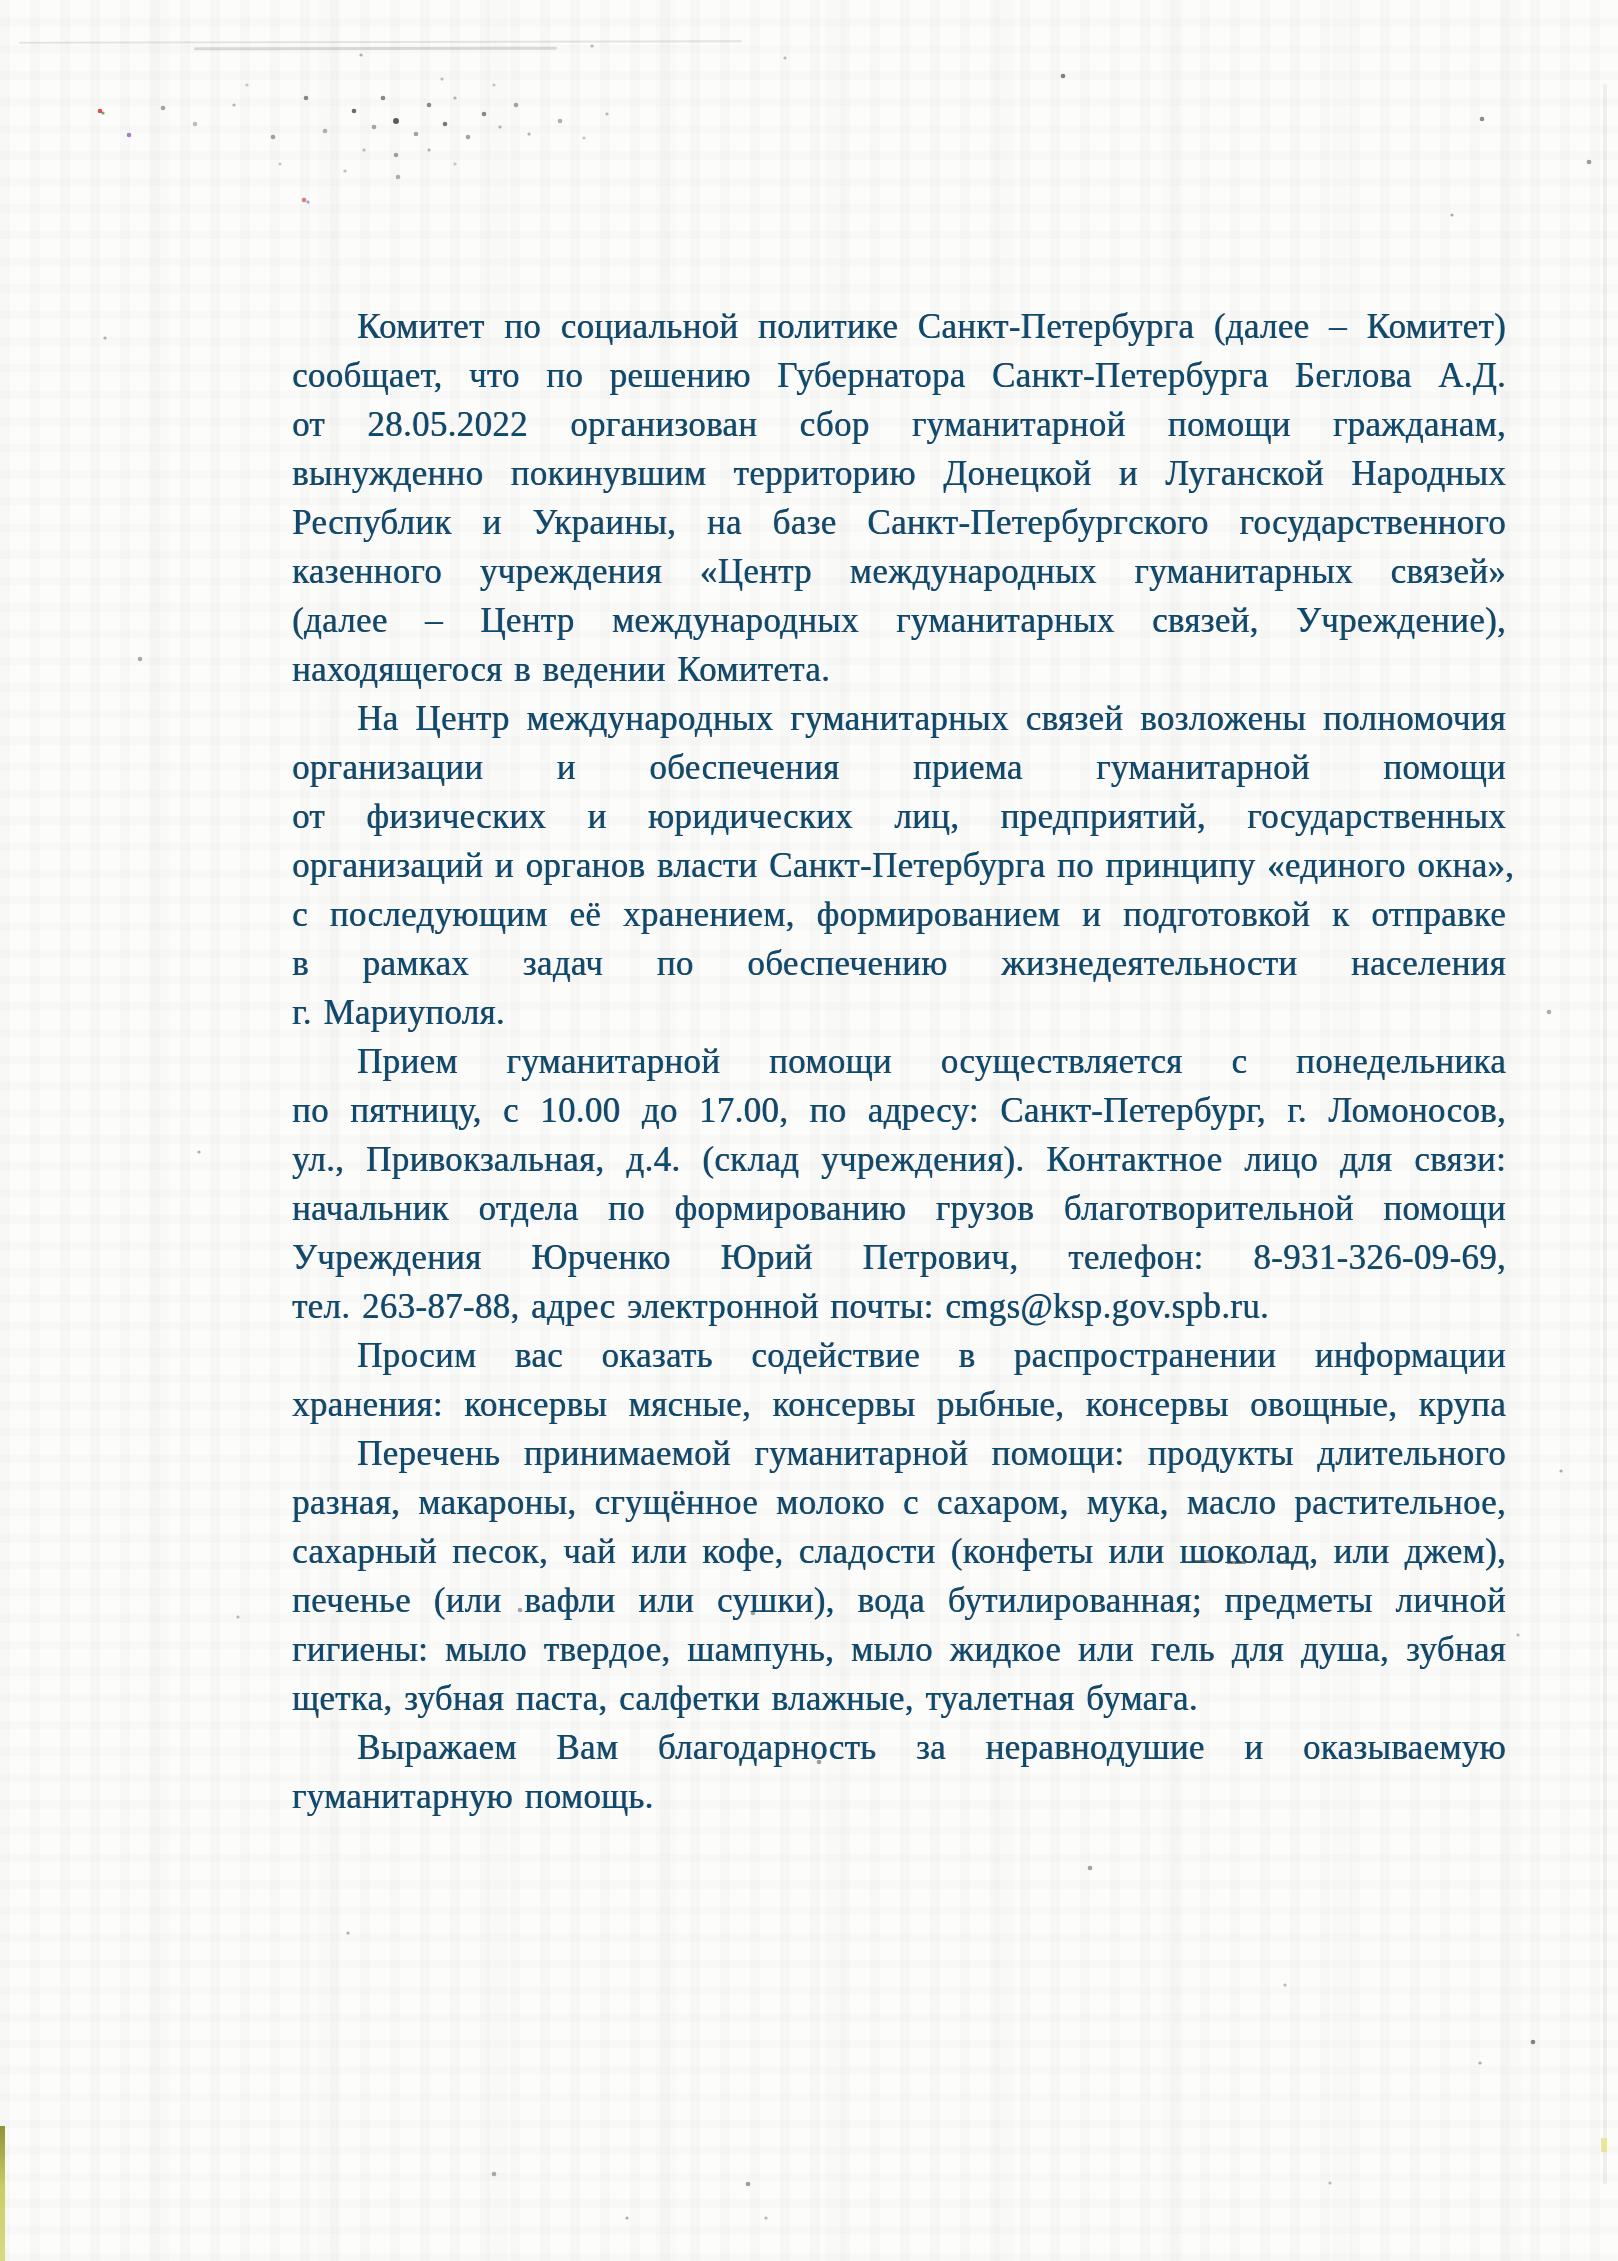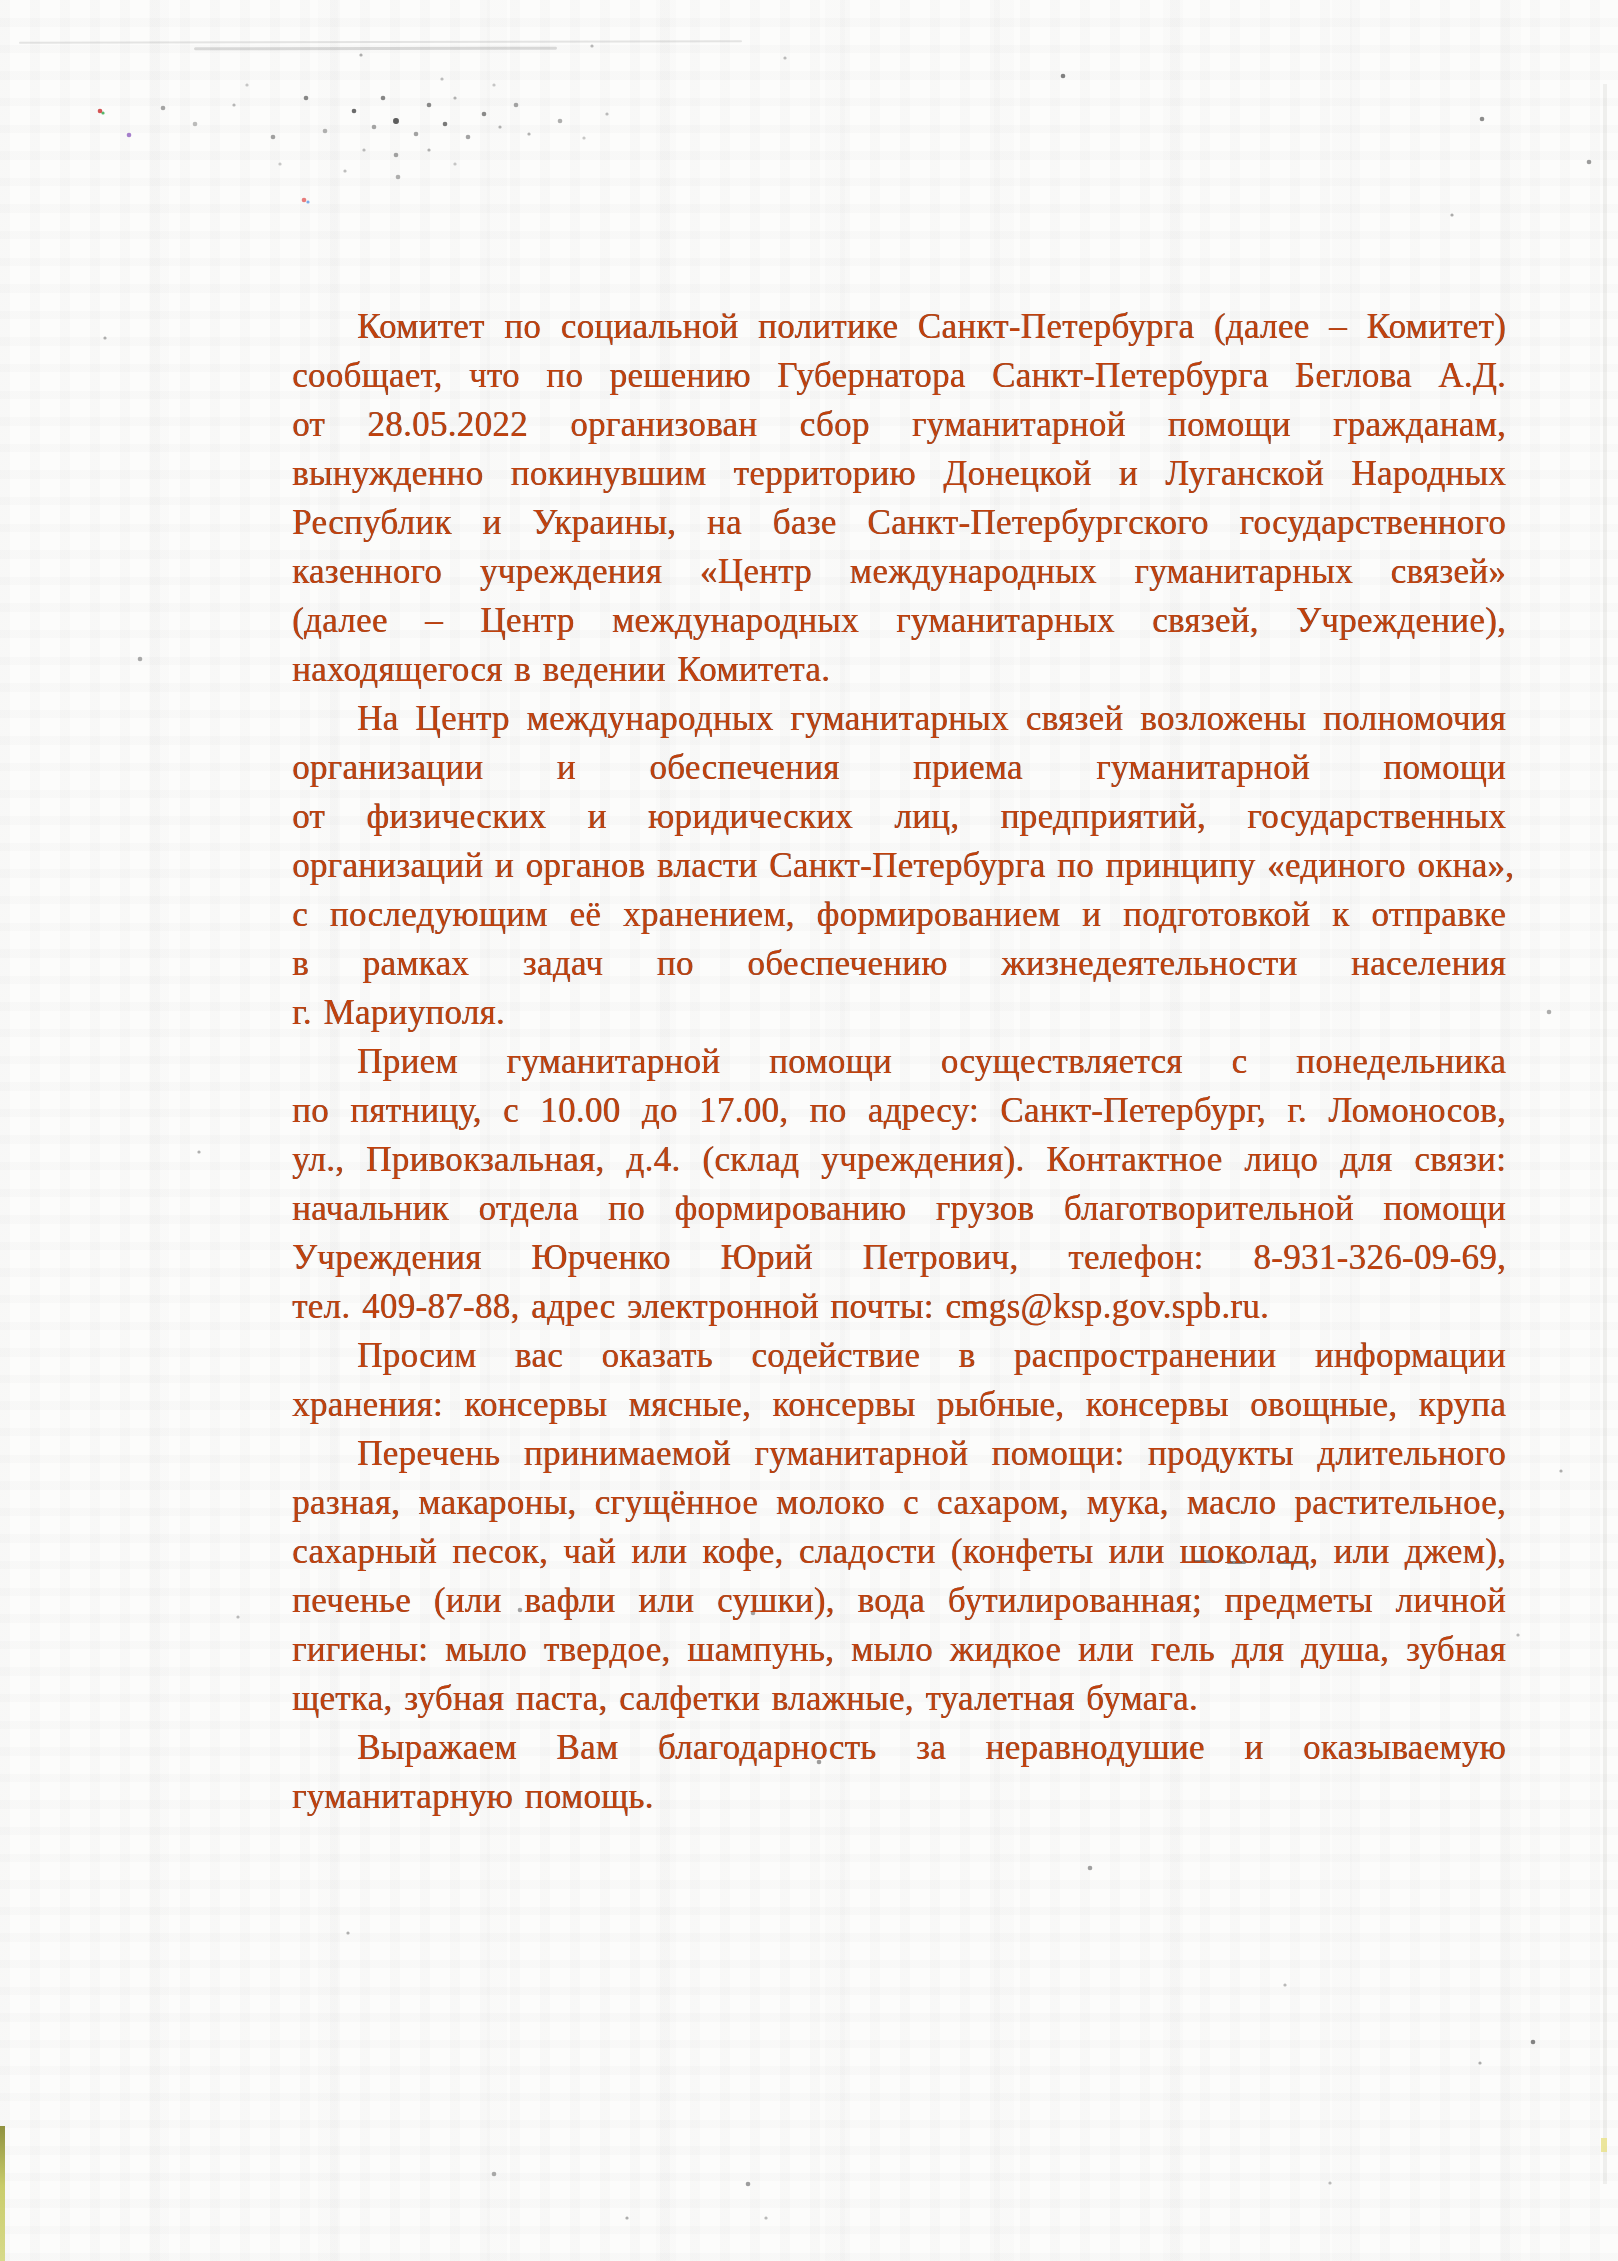--- a/index.html
+++ b/index.html
@@ -15,21 +15,21 @@
     position:absolute;inset:0;pointer-events:none;
     background-image:
       repeating-linear-gradient(90deg, rgba(70,70,75,0.022) 0 10.4px, transparent 10.4px 30px),
       repeating-linear-gradient(0deg, rgba(70,70,75,0.018) 0 8.4px, transparent 8.4px 26.6px),
       repeating-linear-gradient(90deg, transparent 0 149px, rgba(90,90,95,0.015) 149px 169px);
   }
   .textblock{
     position:absolute;
     left:292px; top:302px; width:1214px;
     font-size:35px; line-height:49px;
-    color:#c2410c;
+    color:#0c4a6e;
     letter-spacing:0.3px;
     word-spacing:2.6px;
     text-shadow:
       0.4px 0.4px 0.4px rgba(20,14,8,0.65),
       -1px 0 0.5px rgba(0,170,185,0.10),
       1px 0 0.5px rgba(205,0,160,0.10);
   }
   .line{
     height:49px;
     text-align:justify;
@@ -124,21 +124,21 @@
       <div class="line">от физических и юридических лиц, предприятий, государственных</div>
       <div class="line">организаций и органов власти Санкт-Петербурга по принципу «единого окна»,</div>
       <div class="line">с последующим её хранением, формированием и подготовкой к отправке</div>
       <div class="line">в рамках задач по обеспечению жизнедеятельности населения</div>
       <div class="line end">г. Мариуполя.</div>
       <div class="line first">Прием гуманитарной помощи осуществляется с понедельника</div>
       <div class="line">по пятницу, с 10.00 до 17.00, по адресу: Санкт-Петербург, г. Ломоносов,</div>
       <div class="line">ул., Привокзальная, д.4. (склад учреждения). Контактное лицо для связи:</div>
       <div class="line">начальник отдела по формированию грузов благотворительной помощи</div>
       <div class="line">Учреждения Юрченко Юрий Петрович, телефон: 8-931-326-09-69,</div>
-      <div class="line end">тел. 409-87-88, адрес электронной почты: cmgs@ksp.gov.spb.ru.</div>
+      <div class="line end">тел. 263-87-88, адрес электронной почты: cmgs@ksp.gov.spb.ru.</div>
       <div class="line first">Просим вас оказать содействие в распространении информации</div>
       <div class="line">хранения: консервы мясные, консервы рыбные, консервы овощные, крупа</div>
       <div class="line first">Перечень принимаемой гуманитарной помощи: продукты длительного</div>
       <div class="line">разная, макароны, сгущённое молоко с сахаром, мука, масло растительное,</div>
       <div class="line">сахарный песок, чай или кофе, сладости (конфеты или шоколад, или джем),</div>
       <div class="line">печенье (или вафли или сушки), вода бутилированная; предметы личной</div>
       <div class="line">гигиены: мыло твердое, шампунь, мыло жидкое или гель для душа, зубная</div>
       <div class="line end">щетка, зубная паста, салфетки влажные, туалетная бумага.</div>
       <div class="line first">Выражаем Вам благодарность за неравнодушие и оказываемую</div>
       <div class="line end">гуманитарную помощь.</div>

